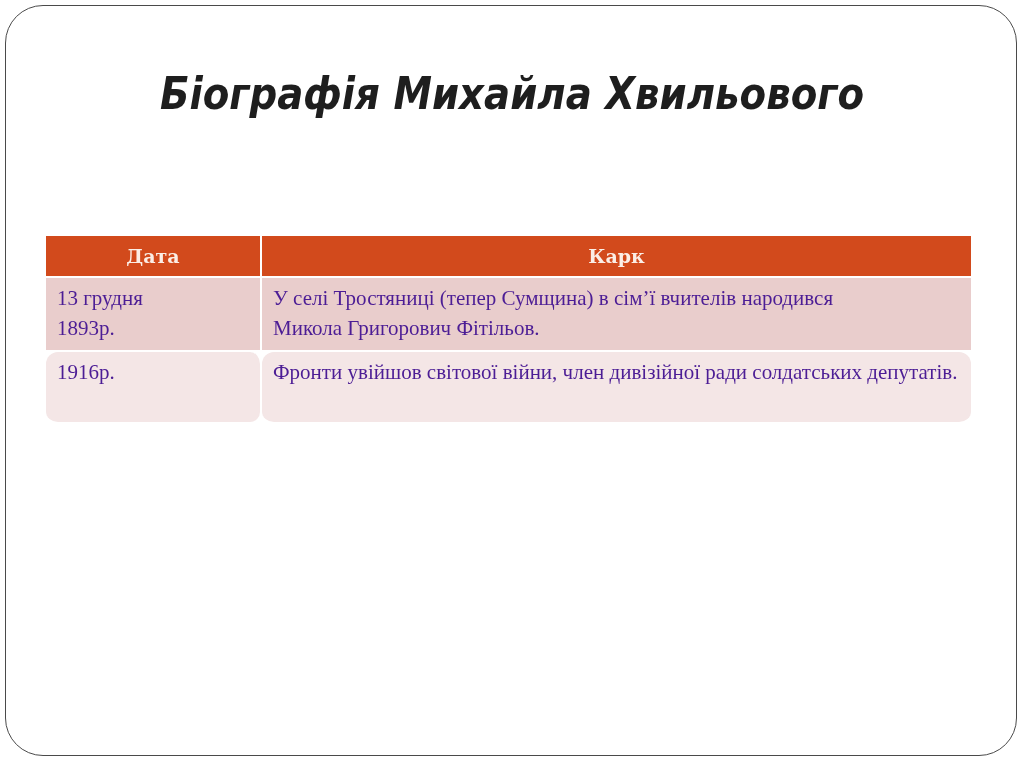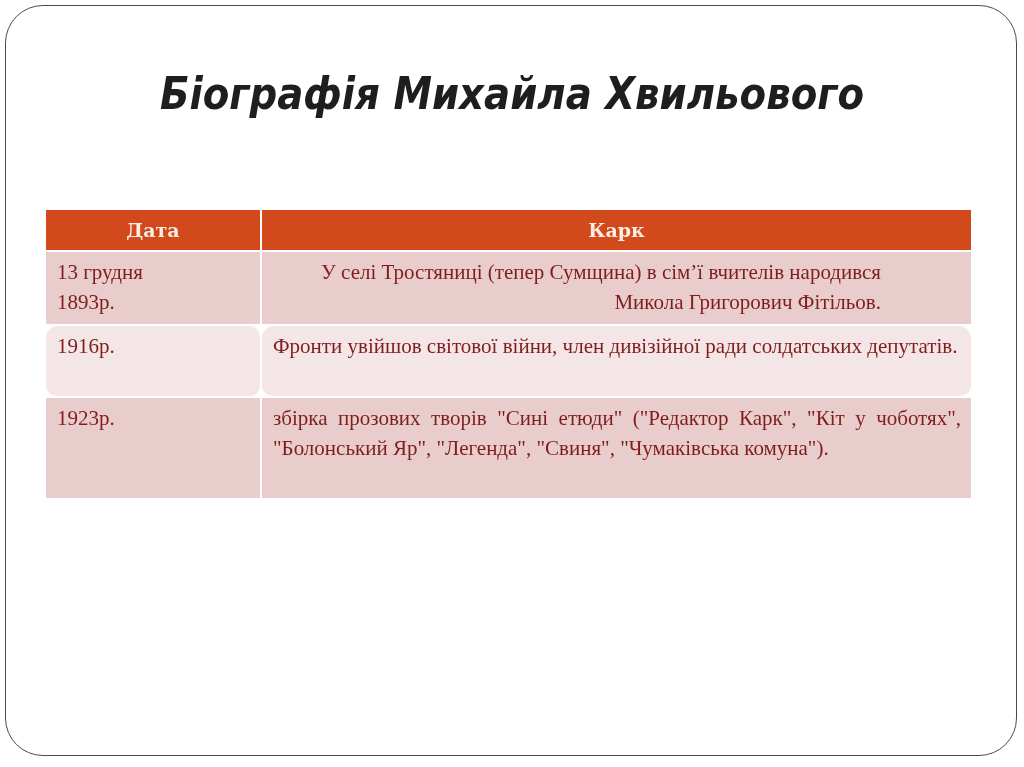--- a/index.html
+++ b/index.html
@@ -36,21 +36,21 @@
       font-weight: bold;
       font-size: 44px;
       letter-spacing: 0px;
       color: #1e1e1e;
       transform: scaleX(0.88);
       transform-origin: center;
     }
     .bio-table {
       position: absolute;
       left: 46px;
-      top: 210px;
+      top: 236px;
       width: 925px;
       border-collapse: separate;
       border-spacing: 0;
     }
     .bio-table th, .bio-table td {
       box-sizing: border-box;
       vertical-align: top;
       border-bottom: 2px solid #ffffff;
     }
     .bio-table th {
@@ -65,21 +65,21 @@
       padding: 0;
     }
     .bio-table th.col-date, .bio-table td.col-date {
       width: 216px;
       border-right: 2px solid #ffffff;
     }
     .bio-table td {
       font-family: "Liberation Serif", serif;
       font-size: 21px;
       line-height: 30px;
-      color: #7f1d1d;
+      color: #4c1d95;
       padding: 5px 10px 7px 11px;
     }
     .bio-table td.col-event {
       text-align: justify;
       padding-right: 10px;
     }
     .row-odd td { background: #e9cdcc; }
     .row-even td { background: #f4e6e6; border-radius: 12px; }
   </style>
 </head>
@@ -92,24 +92,20 @@
 <table class="bio-table">
   <thead>
     <tr>
       <th class="col-date">Дата</th>
       <th class="col-event">Карк</th>
     </tr>
   </thead>
   <tbody>
     <tr class="row-odd" style="height:70px">
       <td class="col-date" style="padding-right:60px">13 грудня 1893р.</td>
-      <td class="col-event" style="text-align:right;padding-right:90px">У селі Тростяниці (тепер Сумщина) в сім’ї вчителів народився Микола Григорович Фітільов.</td>
+      <td class="col-event" style="text-align:left;padding-right:90px">У селі Тростяниці (тепер Сумщина) в сім’ї вчителів народився Микола Григорович Фітільов.</td>
     </tr>
     <tr class="row-even" style="height:72px">
       <td class="col-date">1916р.</td>
       <td class="col-event">Фронти увійшов світової війни, член дивізійної ради солдатських депутатів.</td>
     </tr>
-    <tr class="row-odd" style="height:102px">
-      <td class="col-date">1923р.</td>
-      <td class="col-event">збірка прозових творів "Сині етюди" ("Редактор Карк", "Кіт у чоботях", "Болонський Яр", "Легенда", "Свиня", "Чумаківська комуна").</td>
-    </tr>
   </tbody>
 </table>
 
 </body></html>

